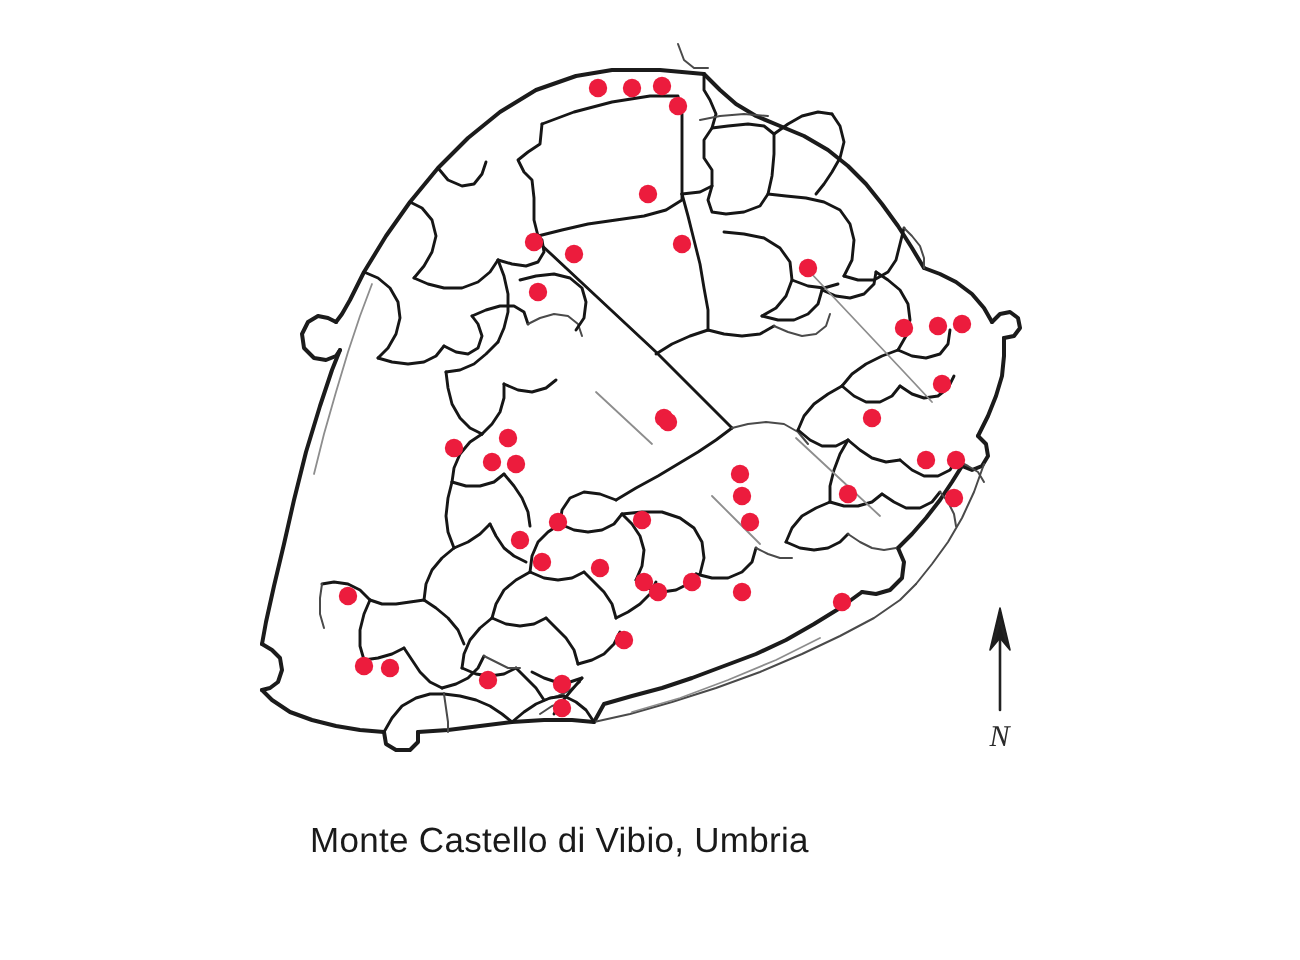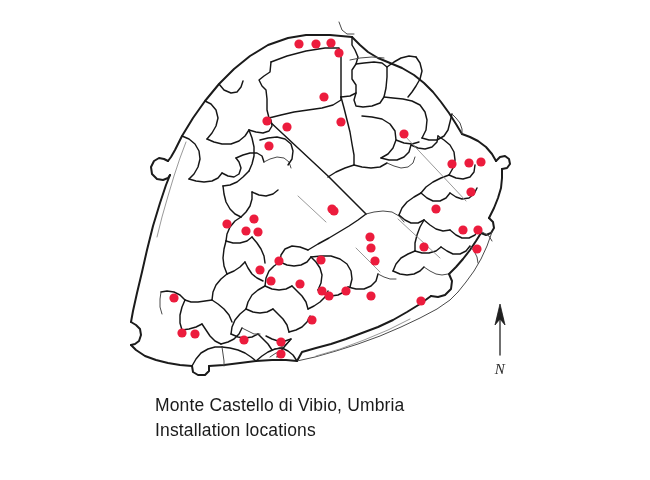--- a/index.html
+++ b/index.html
@@ -93,21 +93,21 @@
     color: #2a2a2a;
     letter-spacing: 0.5px;
     line-height: 1;
     user-select: none;
   }
 
   
   #caption {
     position: absolute;
     left: 155px;
-    top: 393px;
+    top: 408px;
     color: #1a1a1a;
   }
   #caption .cap-line {
     font-family: "Liberation Sans", sans-serif;
     font-size: 17.5px;
     font-weight: 400;
     line-height: 25px;
     letter-spacing: 0.15px;
     white-space: nowrap;
   }
@@ -328,16 +328,15 @@
       <path class="arrow-ink" d="M 500,355 L 500,309"></path>
       <path class="arrow-head" d="M 500,304 L 495,325 L 500,319 L 505,325 Z"></path>
       <path class="arrow-ink" d="M 497,320 L 500,310 L 503,320"></path>
     </g>
   </svg>
 
   <div id="north-label">N</div>
 
   <div id="caption">
     <div class="cap-line">Monte Castello di Vibio, Umbria</div>
-    <div class="cap-line">Installation locations</div>
   </div>
 
 </div>
 
 </body></html>

